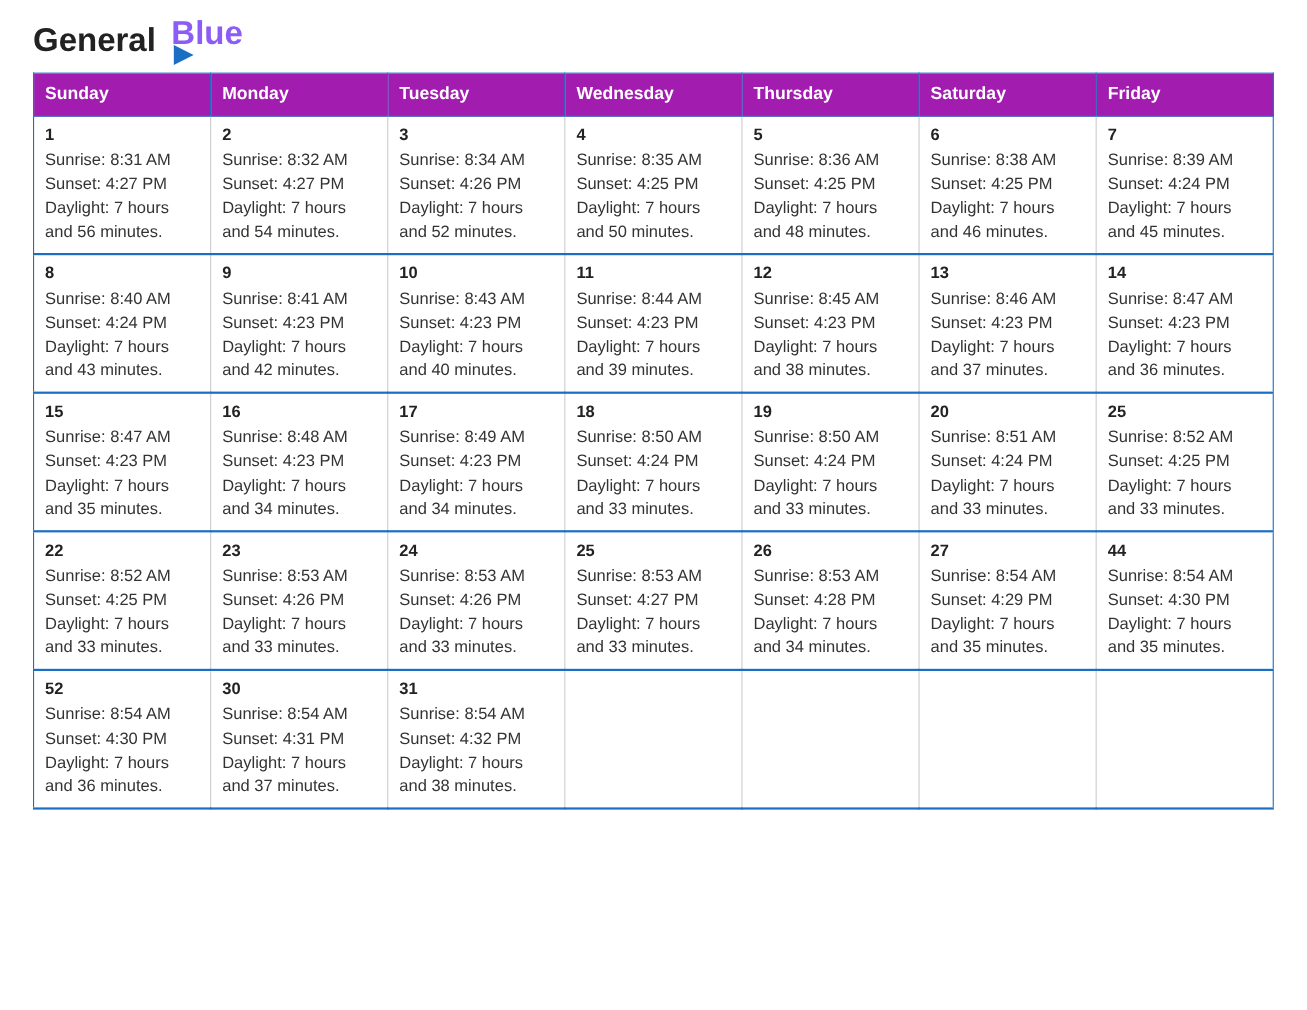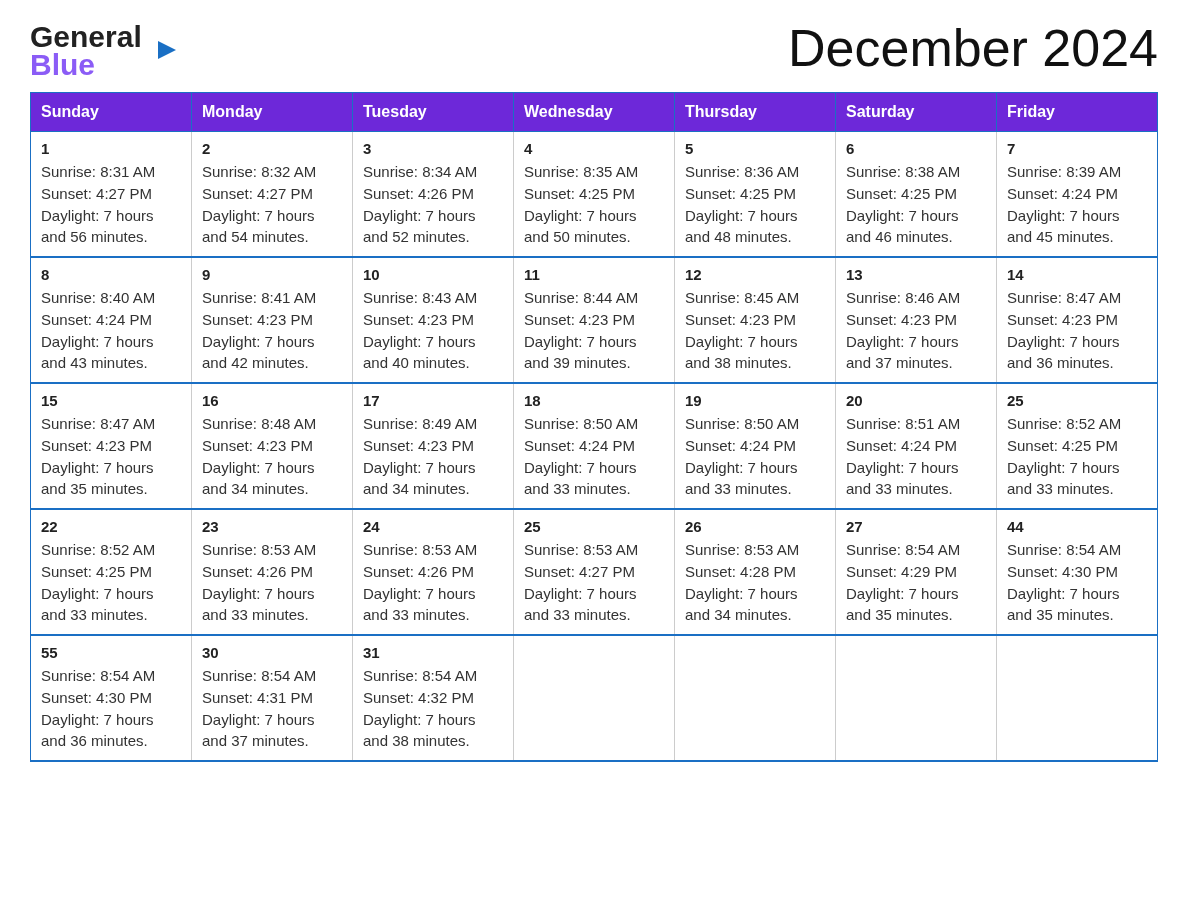--- a/index.html
+++ b/index.html
@@ -11,21 +11,21 @@
       padding: 20px 30px;
     }
     .header {
       display: flex;
       justify-content: space-between;
       align-items: flex-start;
       margin-bottom: 10px;
     }
     .logo {
       display: flex;
-      flex-direction: column;
+      flex-direction: row;
       align-items: flex-start;
     }
     .logo-line1 {
       display: flex;
       align-items: center;
     }
     .title-block {
       text-align: right;
     }
     .month-title {
@@ -38,21 +38,21 @@
       font-size: 22px;
       color: #444;
       font-style: italic;
     }
     table {
       width: 100%;
       border-collapse: collapse;
       margin-top: 12px;
     }
     thead tr {
-      background-color: #6d28d9;
+      background-color: #a21caf;
       color: #fff;
     }
     thead th {
       padding: 10px 10px;
       font-size: 16px;
       font-weight: bold;
       text-align: left;
       border: 1px solid #1a6fc4;
     }
     tbody tr {
@@ -94,21 +94,20 @@
       <span style="display:inline-block;margin-left:4px;width:0;height:0;border-left:10px solid transparent;border-right:0px solid transparent;border-top:0px;position:relative;top:2px;">
         
         <svg width="22" height="22" viewBox="0 0 22 22">
             <polygon points="2,2 20,11 2,20" fill="#1a6fc4"></polygon>
           </svg>
       </span>
     </div>
     <div style="color:#8b5cf6;font-size:30px;font-weight:bold;line-height:1;margin-top:-4px;">Blue</div>
   </div>
   <div class="title-block">
-    <div class="month-title">December 2024</div>
   </div>
 </div>
 
 <table>
   <thead>
     <tr>
     <th>Sunday</th>
         <th>Monday</th>
         <th>Tuesday</th>
         <th>Wednesday</th>
@@ -233,21 +232,21 @@
           <span class="day-num">27</span>
           <div class="day-info">Sunrise: 8:54 AM<br>Sunset: 4:29 PM<br>Daylight: 7 hours<br>and 35 minutes.</div>
         </td>
         <td>
           <span class="day-num">44</span>
           <div class="day-info">Sunrise: 8:54 AM<br>Sunset: 4:30 PM<br>Daylight: 7 hours<br>and 35 minutes.</div>
         </td>
       </tr>
       <tr>
         <td>
-          <span class="day-num">55</span>
+          <span class="day-num">52</span>
           <div class="day-info">Sunrise: 8:54 AM<br>Sunset: 4:30 PM<br>Daylight: 7 hours<br>and 36 minutes.</div>
         </td>
         <td>
           <span class="day-num">30</span>
           <div class="day-info">Sunrise: 8:54 AM<br>Sunset: 4:31 PM<br>Daylight: 7 hours<br>and 37 minutes.</div>
         </td>
         <td>
           <span class="day-num">31</span>
           <div class="day-info">Sunrise: 8:54 AM<br>Sunset: 4:32 PM<br>Daylight: 7 hours<br>and 38 minutes.</div>
         </td>

